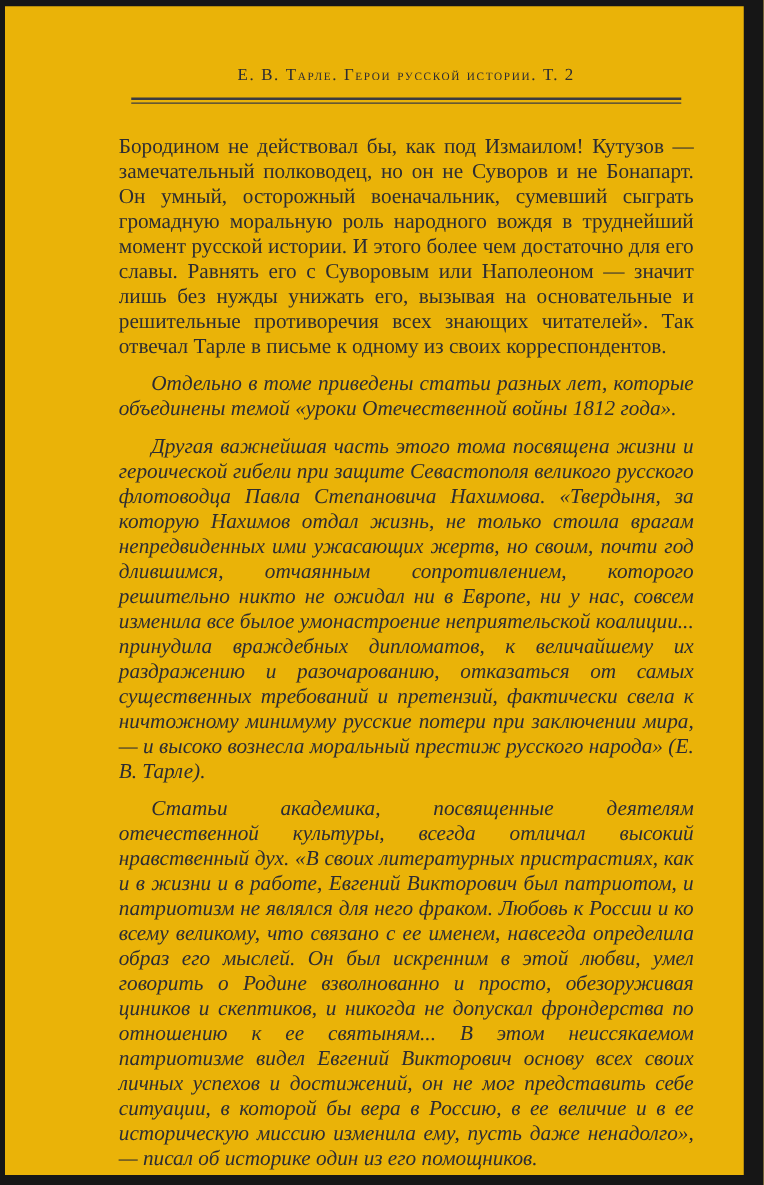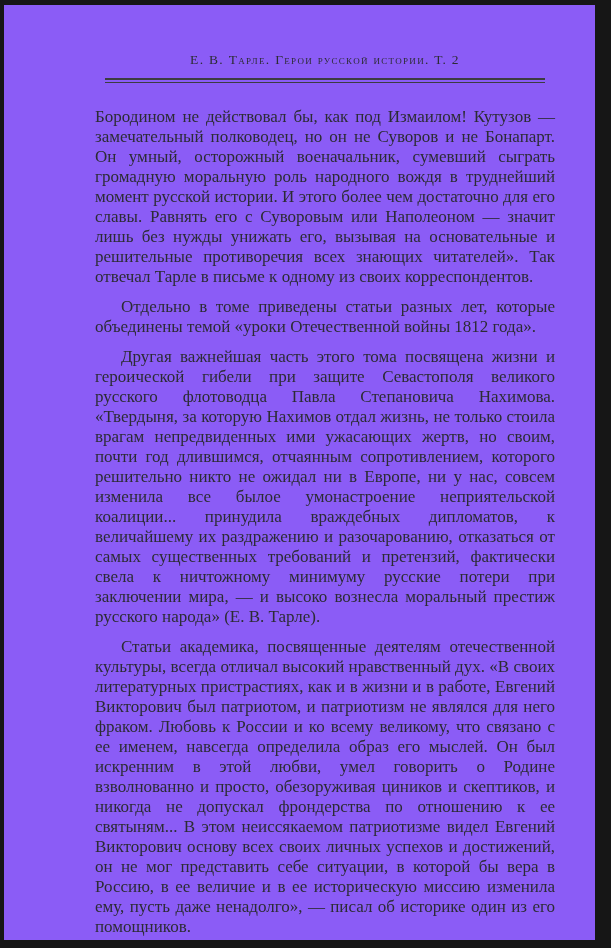--- a/index.html
+++ b/index.html
@@ -2,21 +2,21 @@
 <html lang="ru"><head>
 <meta charset="utf-8">
 <style>
   * { box-sizing: border-box; margin: 0; padding: 0; }
   html, body { width: 611px; height: 948px; background: #f2f2f2; }
   body { font-family: "Liberation Serif", "DejaVu Serif", serif; }
 
   .page-frame {
     width: 611px;
     height: 948px;
-    background: #8b5cf6;
+    background: #eab308;
     border-top: 5px solid #161616;
     border-left: 4px solid #161616;
     border-right: 16px solid #161616;
     border-bottom: 8px solid #161616;
     position: relative;
     overflow: hidden;
   }
 
   .page-content {
     position: absolute;
@@ -51,21 +51,21 @@
     line-height: 20px;
     text-align: justify;
   }
 
   .body-text p {
     margin: 0 0 10px 0;
     text-align: justify;
     text-align-last: left;
   }
 
-  .body-text p.indent { text-indent: 26px; }
+  .body-text p.indent { text-indent: 26px; font-style: italic; }
 </style>
 </head>
 <body>
 
 <div class="page-frame">
   <div class="page-content">
 
     <div class="running-header">Е. В. Тарле. Герои русской истории. Т. 2</div>
 
     <div class="header-rule"></div>

